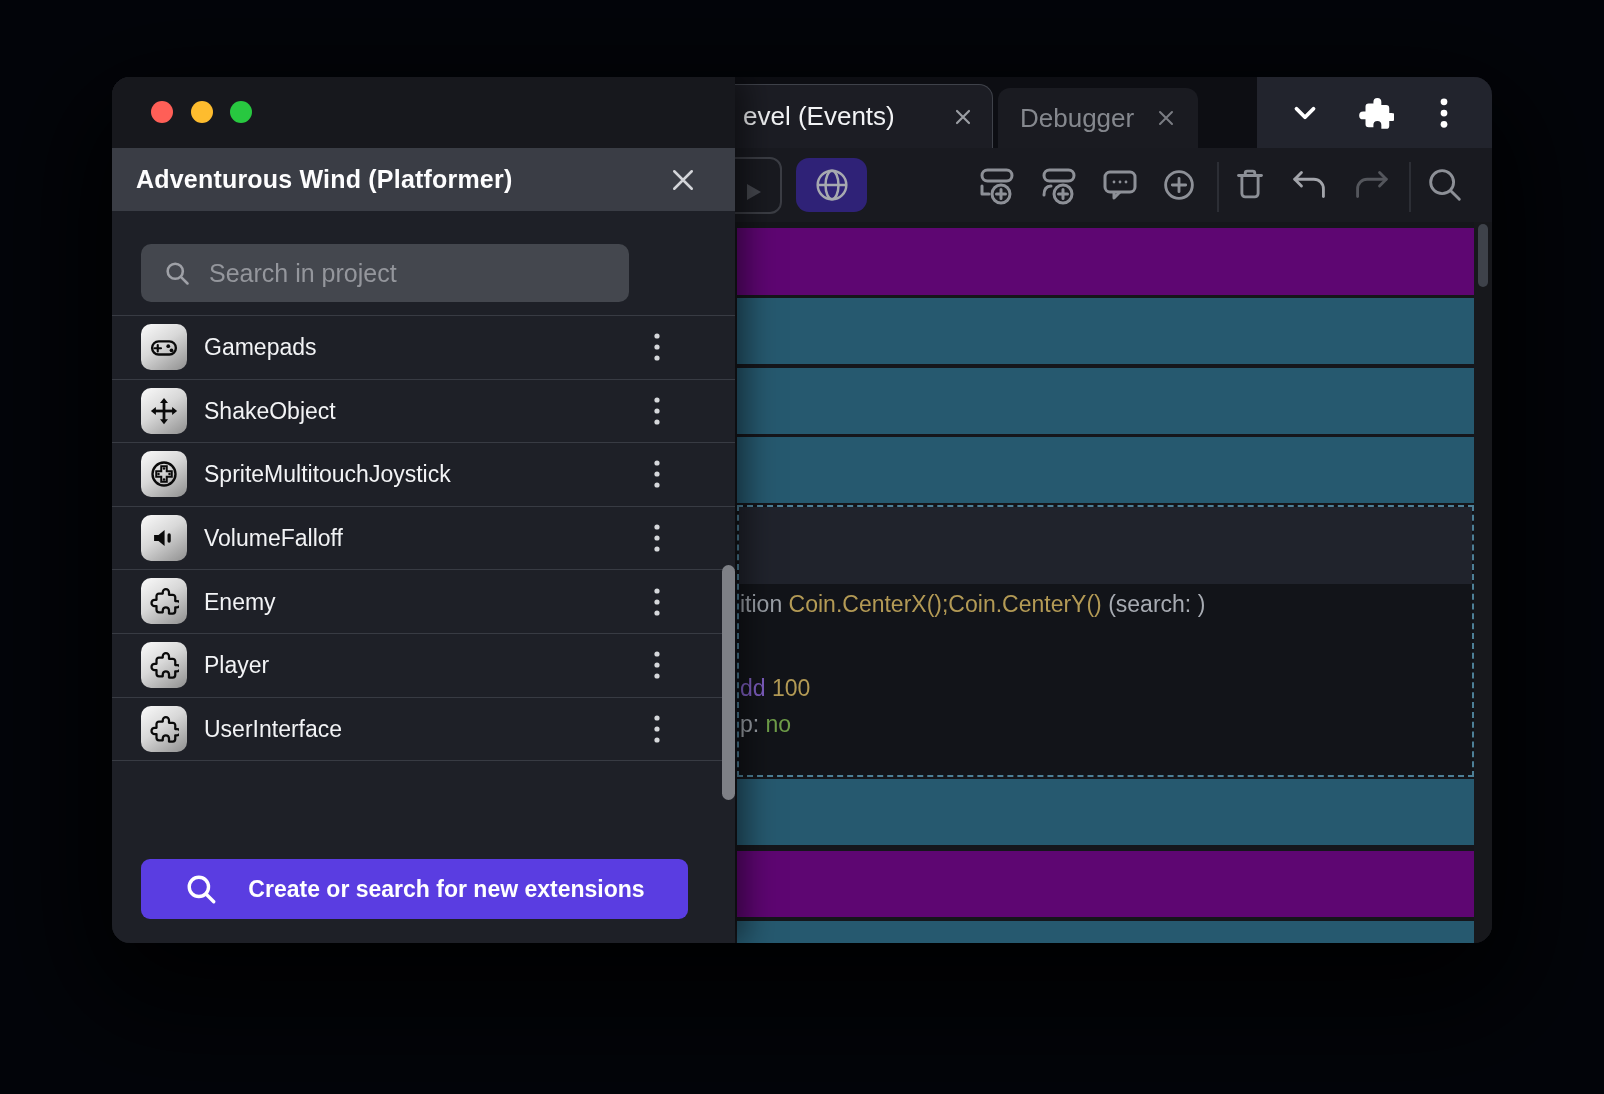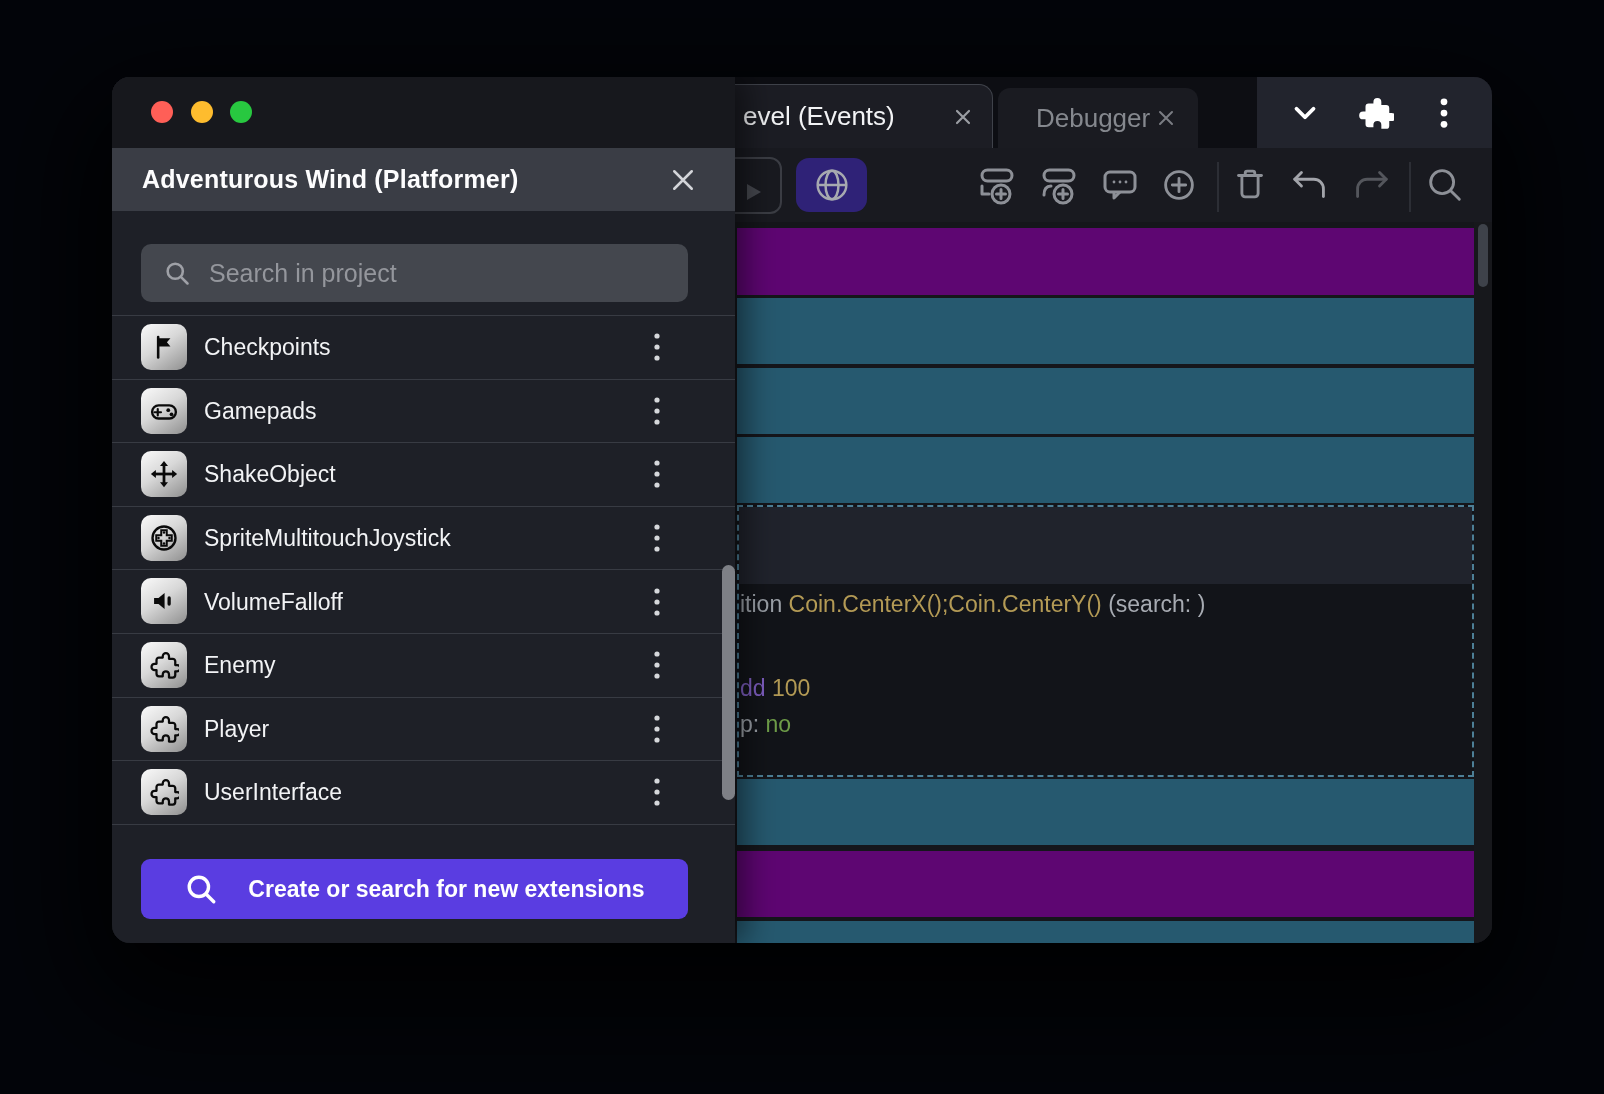--- a/index.html
+++ b/index.html
@@ -42,21 +42,21 @@
 
   
   .tabstrip{position:absolute;left:0;top:0;right:0;height:71px;background:var(--tabstrip-bg);z-index:2;}
   .tab{position:absolute;display:flex;align-items:center;z-index:3;}
   .tab-active{left:608px;top:7px;width:273px;height:64px;background:var(--tab-active-bg);
     border:1px solid #3f424a;border-bottom:none;border-radius:14px 14px 0 0;}
   .tab-active .tab-label{position:absolute;left:22px;color:#f2f3f5;font-size:26px;font-weight:400;white-space:nowrap;}
   .tab-active .tab-close{position:absolute;left:230px;}
   .tab-inactive{left:886px;top:11px;width:200px;height:60px;background:var(--tab-inactive-bg);
     border-radius:12px 12px 0 0;}
-  .tab-inactive .tab-label{position:absolute;left:38px;color:#85888e;font-size:26px;font-weight:500;white-space:nowrap;}
+  .tab-inactive .tab-label{position:absolute;left:22px;color:#85888e;font-size:26px;font-weight:500;white-space:nowrap;}
   .tab-inactive .tab-close{position:absolute;left:156px;opacity:.75;}
   .tab-close{width:24px;height:24px;color:#9a9da3;cursor:pointer;}
   .right-controls{position:absolute;left:1145px;top:0;right:0;height:71px;background:var(--right-section-bg);
     z-index:3;display:flex;align-items:center;justify-content:space-evenly;}
   .rc-btn{width:44px;height:44px;display:flex;align-items:center;justify-content:center;color:#ffffff;}
 
   
   .toolbar{position:absolute;left:0;top:71px;right:0;height:74px;background:var(--toolbar-bg);z-index:2;}
   .partial-btn{position:absolute;left:588px;top:9px;width:82px;height:57px;border:2px solid #3b3d44;border-radius:12px;}
   .partial-btn .tri{position:absolute;left:45px;top:25px;width:0;height:0;
@@ -88,24 +88,24 @@
   
   .panel{position:absolute;left:0;top:0;width:623px;height:866px;background:var(--panel-bg);z-index:50;
     box-shadow:10px 0 30px rgba(0,0,0,.5);}
   .titlebar{position:absolute;left:0;top:0;right:0;height:71px;background:var(--titlebar-bg);}
   .traffic{position:absolute;top:24px;width:22px;height:22px;border-radius:50%;}
   .t-red{left:39px;background:var(--traffic-red);}
   .t-yellow{left:79px;background:var(--traffic-yellow);}
   .t-green{left:118px;background:var(--traffic-green);}
   .panel-header{position:absolute;left:0;top:71px;right:0;height:63px;background:var(--panel-header-bg);
     display:flex;align-items:center;}
-  .panel-title{margin-left:30px;color:#fdfdfe;font-size:25px;font-weight:700;letter-spacing:.2px;}
+  .panel-title{margin-left:24px;color:#fdfdfe;font-size:25px;font-weight:700;letter-spacing:.2px;}
   .panel-close{position:absolute;left:555px;top:16px;width:32px;height:32px;color:#d3d5d9;
     display:flex;align-items:center;justify-content:center;cursor:pointer;}
-  .searchbox{position:absolute;left:29px;top:167px;width:547px;height:58px;background:var(--search-bg);
+  .searchbox{position:absolute;left:29px;top:167px;width:488px;height:58px;background:var(--search-bg);
     border-radius:10px;display:flex;align-items:center;}
   .searchbox svg{margin-left:22px;flex:none;color:#9fa1a7;}
   .searchbox input{flex:1;margin-left:18px;margin-right:14px;background:transparent;border:none;outline:none;
     font-family:"Liberation Sans",sans-serif;font-size:25px;color:#e8e9eb;}
   .searchbox input::placeholder{color:#94969c;}
   .ext-list{position:absolute;left:0;top:238px;width:623px;border-top:1px solid var(--divider);}
   .ext-row{position:relative;height:63.6px;border-bottom:1px solid var(--divider);cursor:pointer;}
   .ext-icon{position:absolute;left:29px;top:8px;width:46px;height:46px;border-radius:10px;
     background:linear-gradient(145deg,#fafafa 0%,#d8d8d8 45%,#8f8f8f 100%);
     display:flex;align-items:center;justify-content:center;color:#0a0a0a;}
@@ -282,36 +282,20 @@
       <div class="searchbox">
         <svg width="28" height="28" viewBox="0 0 24 24" fill="none" stroke="currentColor" stroke-width="2.2" stroke-linecap="round">
             <circle cx="10.5" cy="10.5" r="6.5"></circle>
             <path d="M15.5 15.5L21 21"></path>
           </svg>
         <input type="text" value="" placeholder="Search in project" style="">
       </div>
 
       <div class="ext-list">
 
-        <div class="ext-row">
-          <div class="ext-icon">
-            <svg width="28" height="28" viewBox="0 0 24 24">
-                <path d="M7 3.5v17.5" stroke="currentColor" stroke-width="2.2" stroke-linecap="round" fill="none"></path>
-                <path d="M7 4.5h10.5l-3 3.5 3 3.5H7z" fill="currentColor"></path>
-              </svg>
-          </div>
-          <span class="ext-label">Checkpoints</span>
-          <div class="row-dots">
-              <svg width="8" height="32" viewBox="0 0 8 32" fill="currentColor">
-                <circle cx="4" cy="5" r="2.6"></circle>
-                <circle cx="4" cy="16" r="2.6"></circle>
-                <circle cx="4" cy="27" r="2.6"></circle>
-              </svg>
-            </div>
-        </div>
 
         <div class="ext-row">
           <div class="ext-icon">
             <svg width="30" height="30" viewBox="0 0 24 24" fill="none" stroke="currentColor">
                 <rect x="2.5" y="7.5" width="19" height="10.5" rx="5.2" stroke-width="1.9"></rect>
                 <path d="M7 10.4v5.2M4.4 13h5.2" stroke-width="1.7" stroke-linecap="round"></path>
                 <circle cx="15.4" cy="11.3" r="1.5" fill="currentColor" stroke="none"></circle>
                 <circle cx="18" cy="14.6" r="1.5" fill="currentColor" stroke="none"></circle>
               </svg>
           </div>

